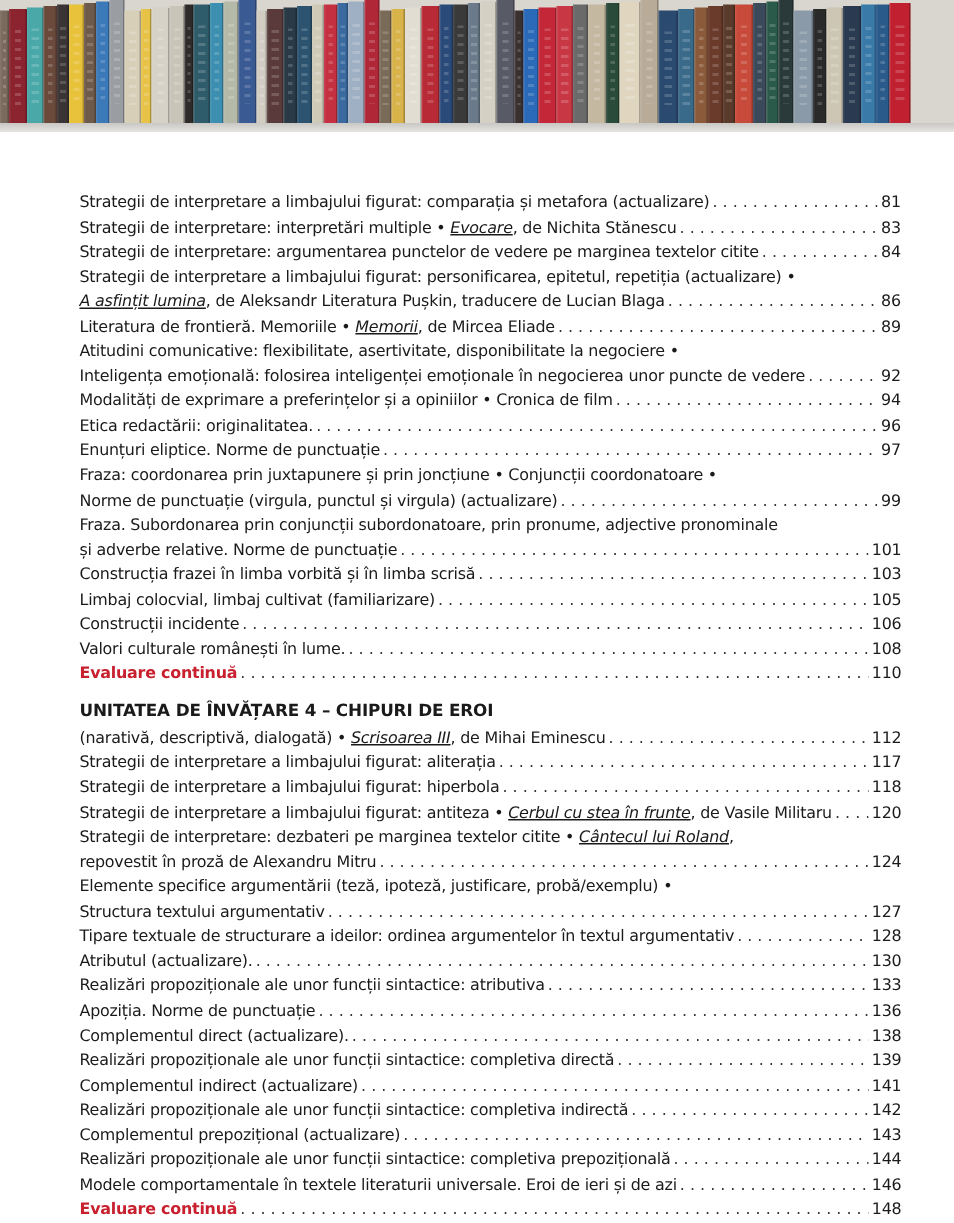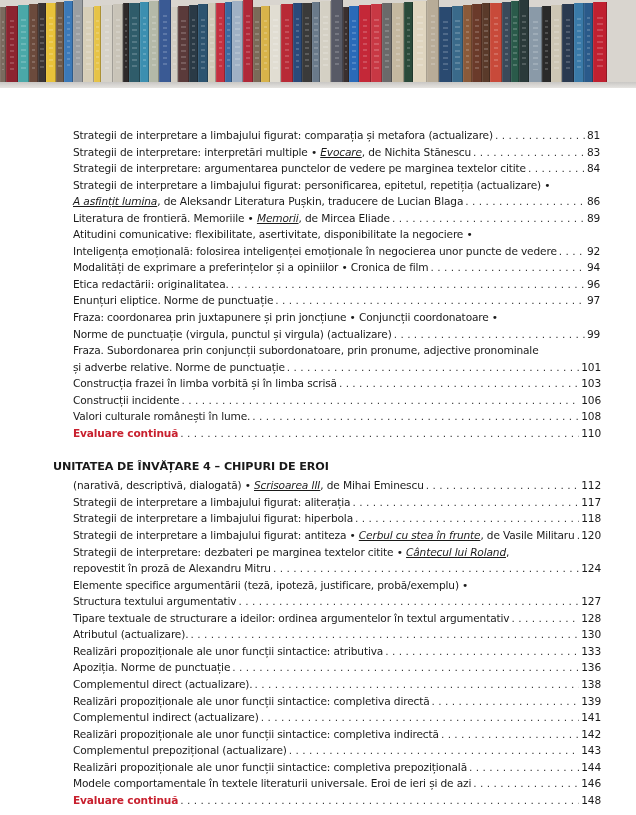--- a/index.html
+++ b/index.html
@@ -8,26 +8,26 @@
   .shelf { position: absolute; left: 0; top: 0; width: 636px; height: 84px;
            display: flex; align-items: flex-end; overflow: hidden; background: #d9d5cf; }
   .book { height: 100%; flex: none; position: relative; box-shadow: inset -1px 0 0 rgba(0,0,0,0.25), inset 1px 0 0 rgba(255,255,255,0.08); }
   .book::after { content: ""; position: absolute; left: 30%; right: 30%; top: 18%; bottom: 18%;
                  background: repeating-linear-gradient(180deg, rgba(255,255,255,0.35) 0 2px, transparent 2px 6px); opacity: 0.5; }
   .shelf-edge { position: absolute; left: 0; top: 82px; width: 636px; height: 6px;
                 background: linear-gradient(#c9c7c4, #e6e4e1); }
   .toc { position: absolute; left: 53px; top: 127px; width: 548px; }
   .row { display: flex; align-items: baseline; font-size: 10.6px; line-height: 16.55px; height: 16.55px;
          white-space: nowrap; letter-spacing: -0.15px; }
-  .row .t { flex: none; margin-left: 20px; }
+  .row .t { flex: none; }
   .row .dots { flex: 1 1 auto; overflow: hidden; margin: 0 2px; color: #333; letter-spacing: 1.6px; }
   .row .dots::before { content: ". . . . . . . . . . . . . . . . . . . . . . . . . . . . . . . . . . . . . . . . . . . . . . . . . . . . . . . . . . . . . . . . . . . . . . . . . . . . . . . . . . . . . . . . . . . . . . . . . . . . . . . . . . . . . . . . . . . . . . . . . . . . . . . . . . . . . . . . . . . . . . . . . . . . . . . ."; letter-spacing: 0; }
-  .row .p { flex: none; text-align: left; min-width: 14px; }
+  .row .p { flex: none; text-align: center; min-width: 14px; }
   .red { color: #c8202e; font-weight: bold; }
-  .heading { font-weight: bold; font-size: 11.2px; line-height: 18px; height: 20px; margin-top: 16px;
+  .heading { font-weight: bold; font-size: 11.2px; line-height: 18px; height: 20px; margin-top: 6px;
              display: flex; align-items: center; letter-spacing: -0.1px; }
   em { font-style: italic; text-decoration: underline; }
 </style>
 </head>
 <body>
 
 <div class="shelf" id="shelf">
     <div class="book" style="width: 6px; background: rgb(122, 106, 94); height: 92%;"></div>
     <div class="book" style="width: 12px; background: rgb(140, 36, 48); height: 93%;"></div>
     <div class="book" style="width: 11px; background: rgb(74, 168, 168); height: 94%;"></div>
@@ -185,20 +185,27 @@
       </div>
       <div>
         <div class="row">
           <span class="t"><span>Construcția frazei în limba vorbită și în limba scrisă</span></span>
           <span class="dots"></span>
           <span class="p">103</span>
         </div>
       </div>
       <div>
         <div class="row">
+          <span class="t"><span>Limbaj colocvial, limbaj cultivat (familiarizare)</span></span>
+          <span class="dots"></span>
+          <span class="p">105</span>
+        </div>
+      </div>
+      <div>
+        <div class="row">
           <span class="t"><span>Construcții incidente</span></span>
           <span class="dots"></span>
           <span class="p">106</span>
         </div>
       </div>
       <div>
         <div class="row">
           <span class="t"><span>Valori culturale românești în lume.</span></span>
           <span class="dots"></span>
           <span class="p">108</span>

